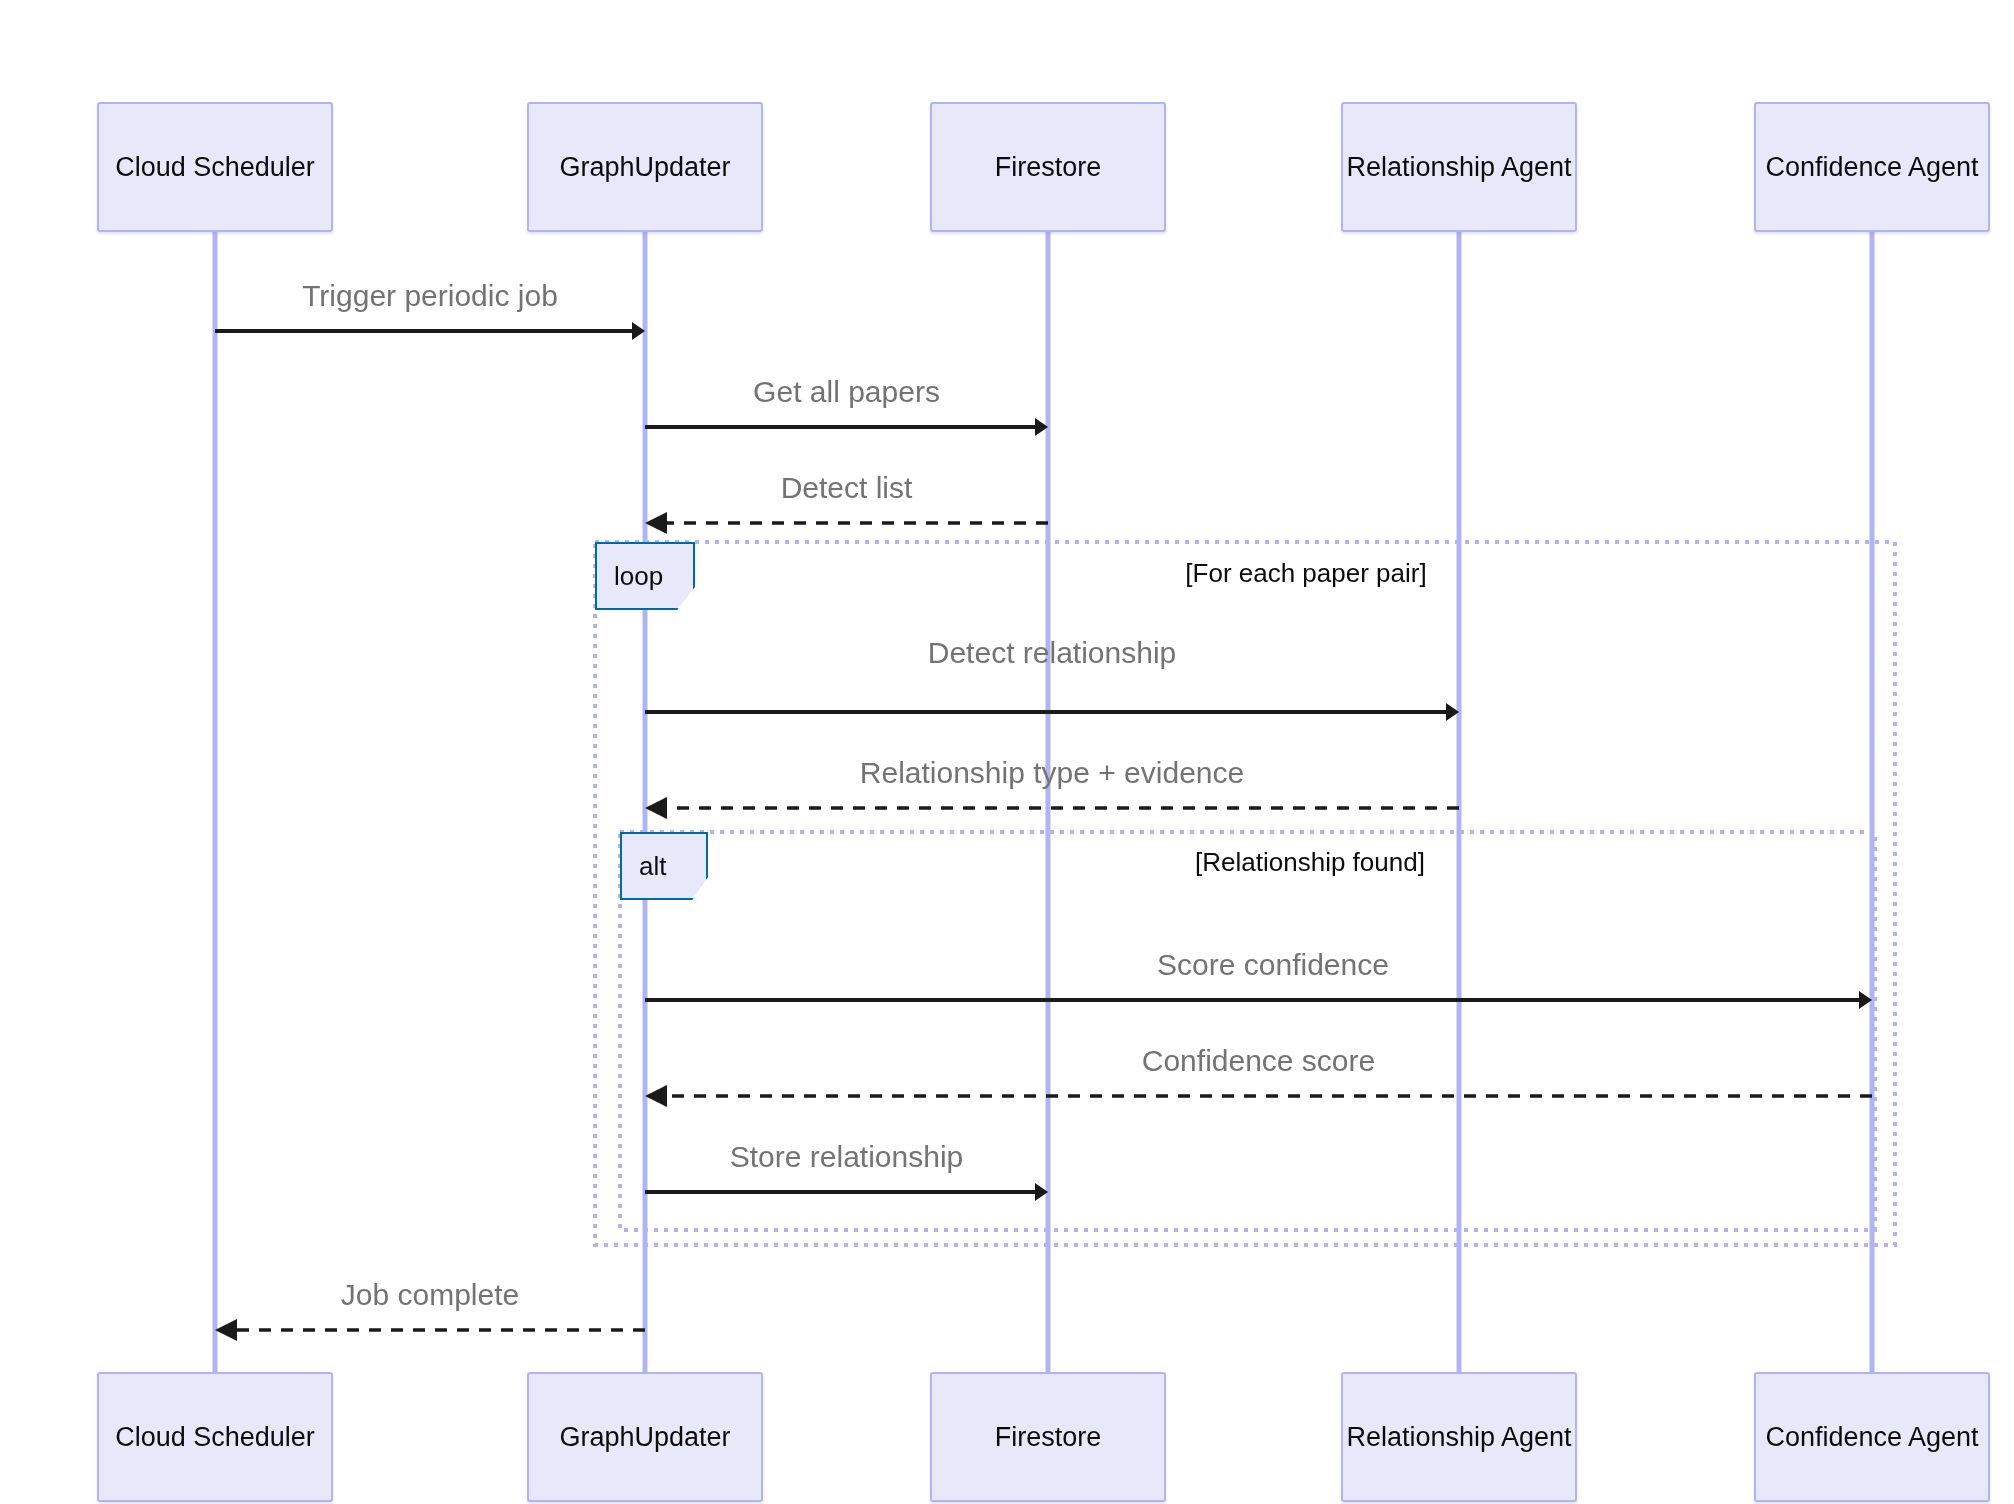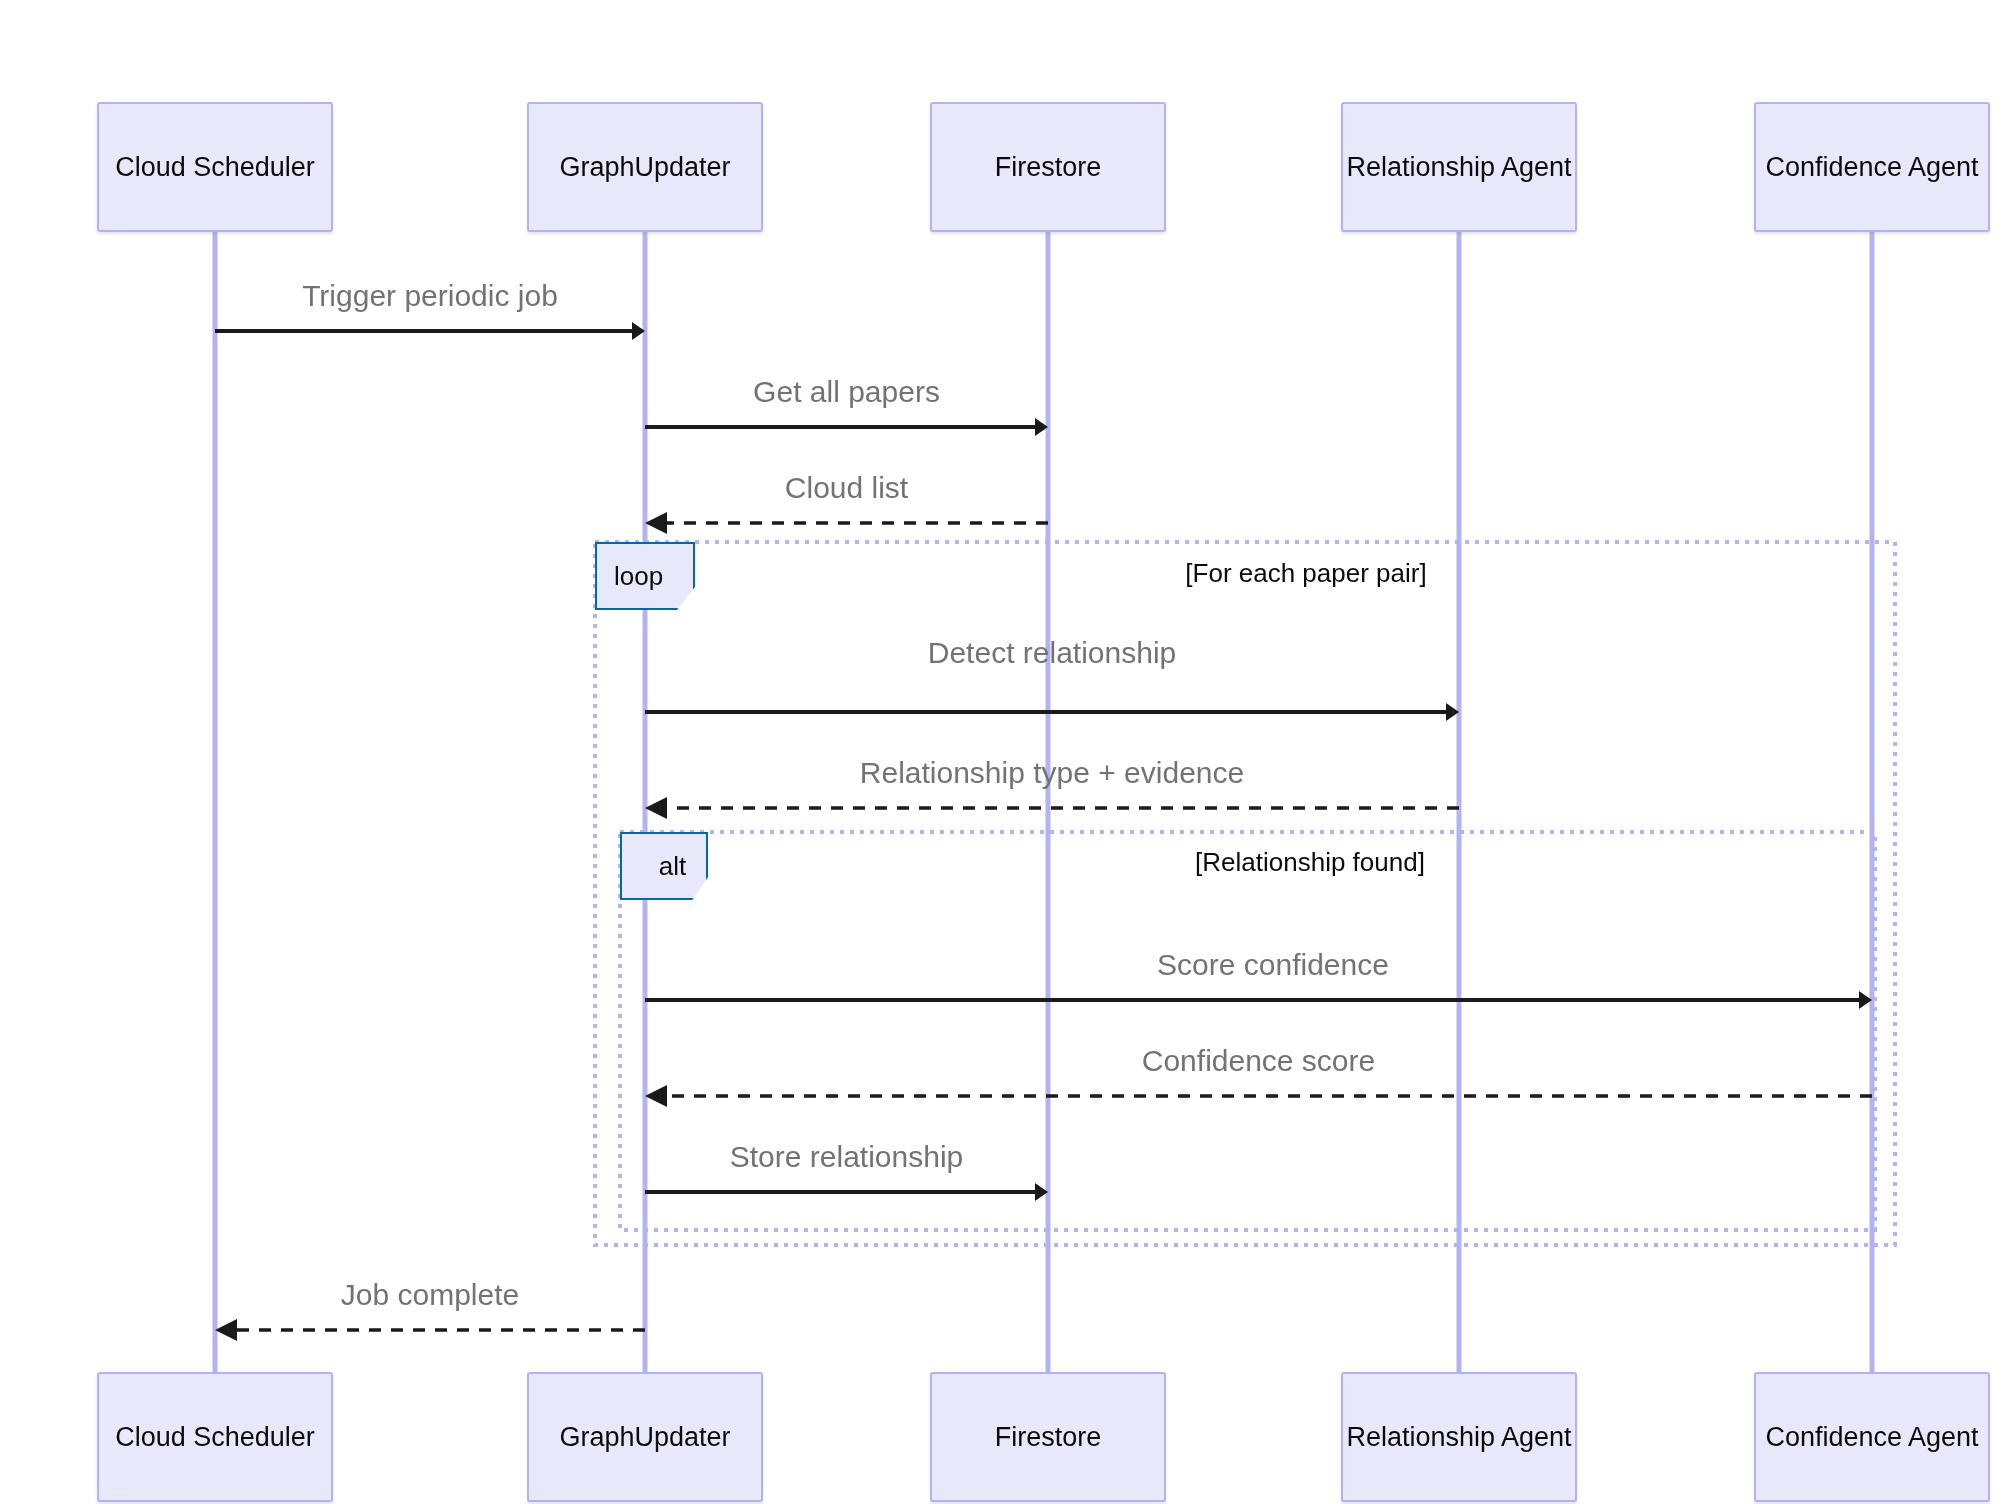--- a/index.html
+++ b/index.html
@@ -171,32 +171,32 @@
       <div class="actor-box" style="left: 1754px; top: 102px; width: 236px; height: 130px;">
         <span class="actor-label">Confidence Agent</span>
       </div>
       <div class="actor-box" style="left: 1754px; top: 1372px; width: 236px; height: 130px;">
         <span class="actor-label">Confidence Agent</span>
       </div>
     </div>
   <div id="label-layer">
       <div class="msg-label" style="left: 430px; top: 279px;">Trigger periodic job</div>
       <div class="msg-label" style="left: 846.5px; top: 375px;">Get all papers</div>
-      <div class="msg-label" style="left: 846.5px; top: 471px;">Cloud list</div>
+      <div class="msg-label" style="left: 846.5px; top: 471px;">Detect list</div>
       <div class="msg-label" style="left: 1052px; top: 636px;">Detect relationship</div>
       <div class="msg-label" style="left: 1052px; top: 756px;">Relationship type + evidence</div>
       <div class="msg-label" style="left: 1273px; top: 948px;">Score confidence</div>
       <div class="msg-label" style="left: 1258.5px; top: 1044px;">Confidence score</div>
       <div class="msg-label" style="left: 846.5px; top: 1140px;">Store relationship</div>
       <div class="msg-label" style="left: 430px; top: 1278px;">Job complete</div>
     </div>
   <div id="fragment-layer">
       <div class="frag-tag" style="left: 595px; top: 542px; width: 100px; height: 68px;">
         <span class="frag-tag-label">loop</span>
       </div>
       <div class="frag-cond" style="left: 1306px; top: 558px; transform: translateX(-50%);">[For each paper pair]</div>
-      <div class="frag-tag" style="left: 620px; top: 832px; width: 88px; height: 68px; justify-content: center;">
+      <div class="frag-tag" style="left: 620px; top: 832px; width: 88px; height: 68px;">
         <span class="frag-tag-label">alt</span>
       </div>
       <div class="frag-cond" style="left: 1310px; top: 847px; transform: translateX(-50%);">[Relationship found]</div>
     </div>
 
 </div>
 
 </body></html>

